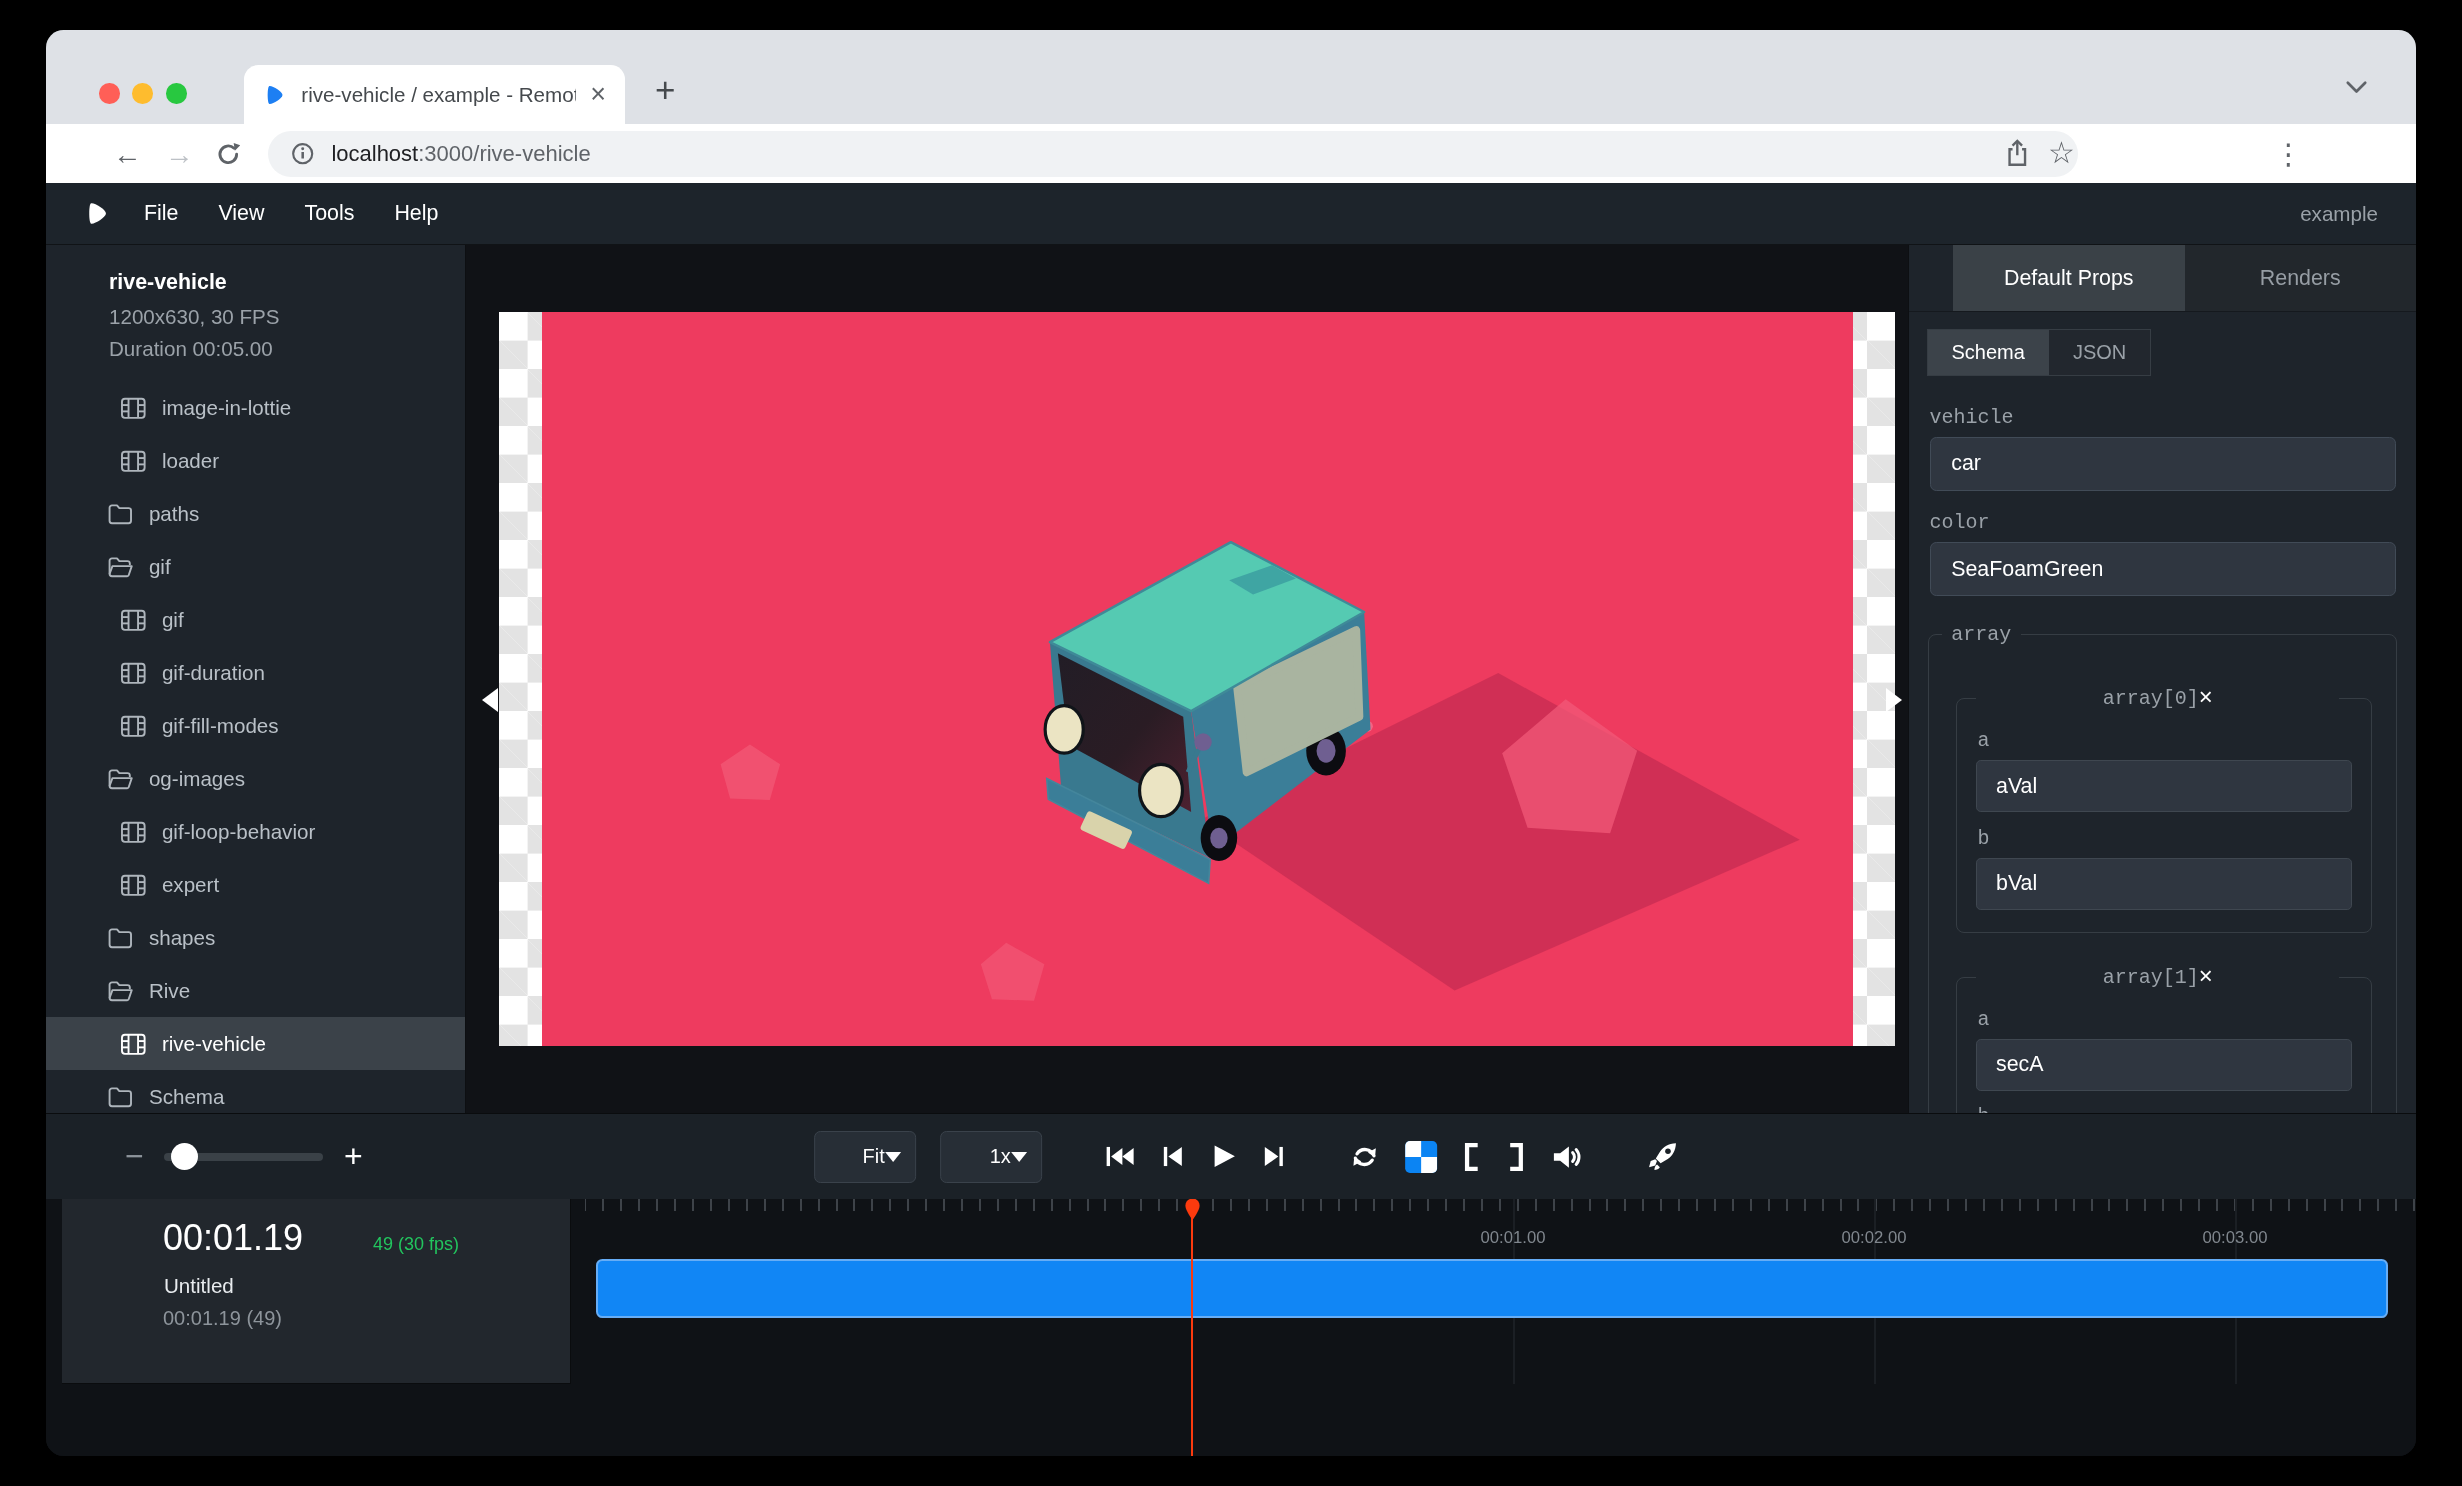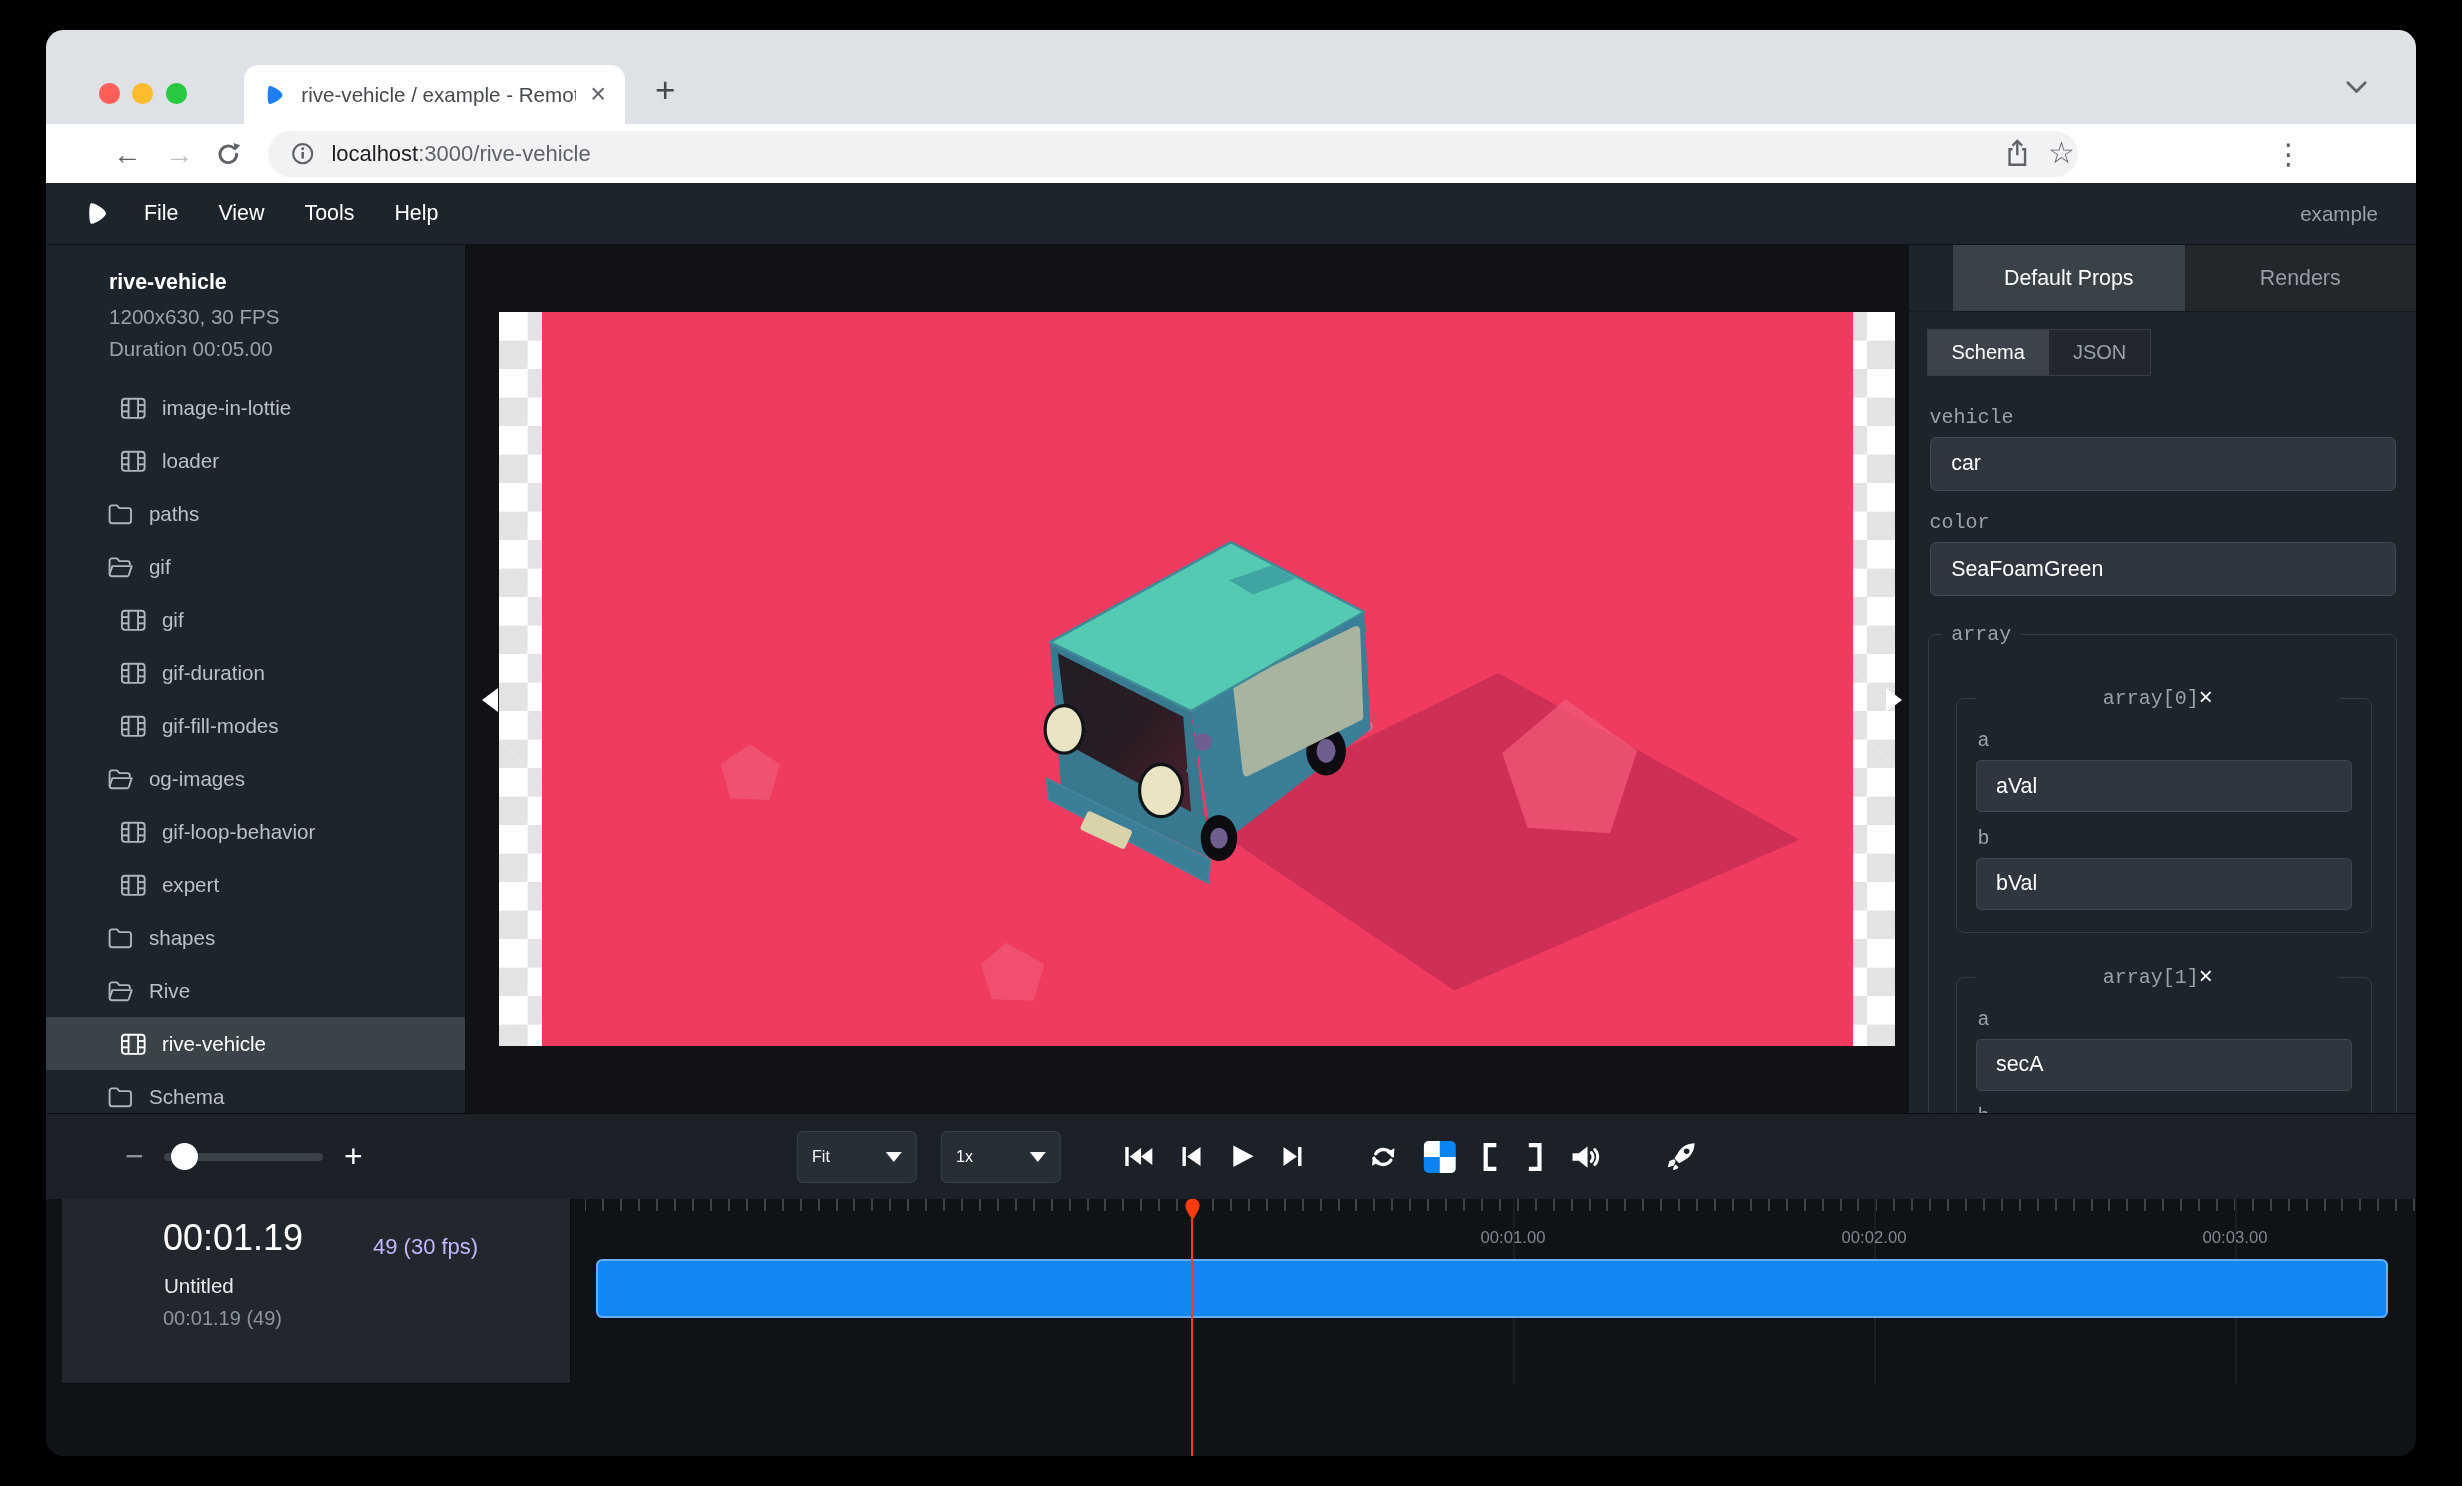--- a/index.html
+++ b/index.html
@@ -89,34 +89,34 @@
 
   
   .playbar { flex:none; height:86px; background:#1b2127; border-top:1.6px solid #0a0c0e; position:relative; }
   .zoomctl { position:absolute; left:79px; top:0; height:100%; display:flex; align-items:center; gap:20.6px; }
   .zoom-minus { color:#8d949b; font-size:32px; }
   .zoom-plus { color:#fff; font-size:32px; }
   .zoom-track { position:relative; width:159px; height:8px; border-radius:4px; background:#3a4147; }
   .zoom-thumb { position:absolute; left:6.3px; top:-9.5px; width:27px; height:27px; border-radius:50%; background:#fff; }
   .transport { position:absolute; left:50%; top:0; transform:translateX(-48.2%); height:100%;
                display:flex; align-items:center; gap:24px; }
-  .dropdown { width:120px; height:52px; background:#272e36; border:1.6px solid #3a424b; border-radius:6.3px;
-              display:flex; align-items:center; justify-content:space-between; padding:0 14.3px; color:#fff; font-size:16px; }
+  .dropdown { width:102px; height:52px; background:#272e36; border:1.6px solid #3a424b; border-radius:6.3px;
+              display:flex; align-items:center; justify-content:flex-end; padding:0 14.3px; color:#fff; font-size:20px; }
   .dd-caret { width:0; height:0; border-left:8px solid transparent; border-right:8px solid transparent; border-top:10.3px solid #fff; }
   .tbtn { display:flex; align-items:center; justify-content:center; }
   .checker-btn { width:32px; height:32px; background:#0b84f3; border-radius:4.8px; position:relative; overflow:hidden; }
   .checker-btn i { position:absolute; width:16px; height:16px; background:#fff; }
   .checker-btn i.tl { left:0; top:0; } .checker-btn i.br { left:16px; top:16px; }
   .spacer18 { width:14.3px; }
 
   
   .timeline { flex:1; position:relative; background:#0f1216; }
   .tl-left { position:absolute; left:16px; top:0; width:509px; height:185px; background:#22272d; border-right:1.6px solid #0a0c0e; border-bottom:1.6px solid #0a0c0e;padding-left:24px;}
   .tl-time { position:absolute; left:101px; top:17.5px; color:#fff; font-size:36px; }
-  .tl-frame { position:absolute; left:311px; top:35px; color:#c4b5fd; font-size:22px; }
+  .tl-frame { position:absolute; left:311px; top:35px; color:#22c55e; font-size:18px; }
   .tl-track-name { position:absolute; left:102px; top:75px; color:#e8ebee; font-size:20.6px; }
   .tl-track-dur { position:absolute; left:101px; top:108px; color:#8d949b; font-size:20px; }
   .tl-ruler { position:absolute; left:529px; top:0; width:1861px; height:257px; overflow:hidden; }
   .tick { position:absolute; top:0; width:1.6px; height:12px; background:#3e4349; }
   .gridline { position:absolute; top:0; width:1.6px; height:185px; background:#1b1f24; }
   .ruler-label { position:absolute; top:28.6px; transform:translateX(-50%); color:#80878e; font-size:16.7px; }
   .tl-bar { position:absolute; left:20.6px; top:60px; width:1792px; height:59px; background:#1186f5;
             border:2.4px solid #66adf6; border-radius:6.3px; }
   .playhead-line { position:absolute; left:616px; top:8px; width:2.4px; height:249px; background:#fb3a0e; z-index:5; }
   .playhead-pin { position:absolute; left:608px; top:-1.6px; z-index:6; }

